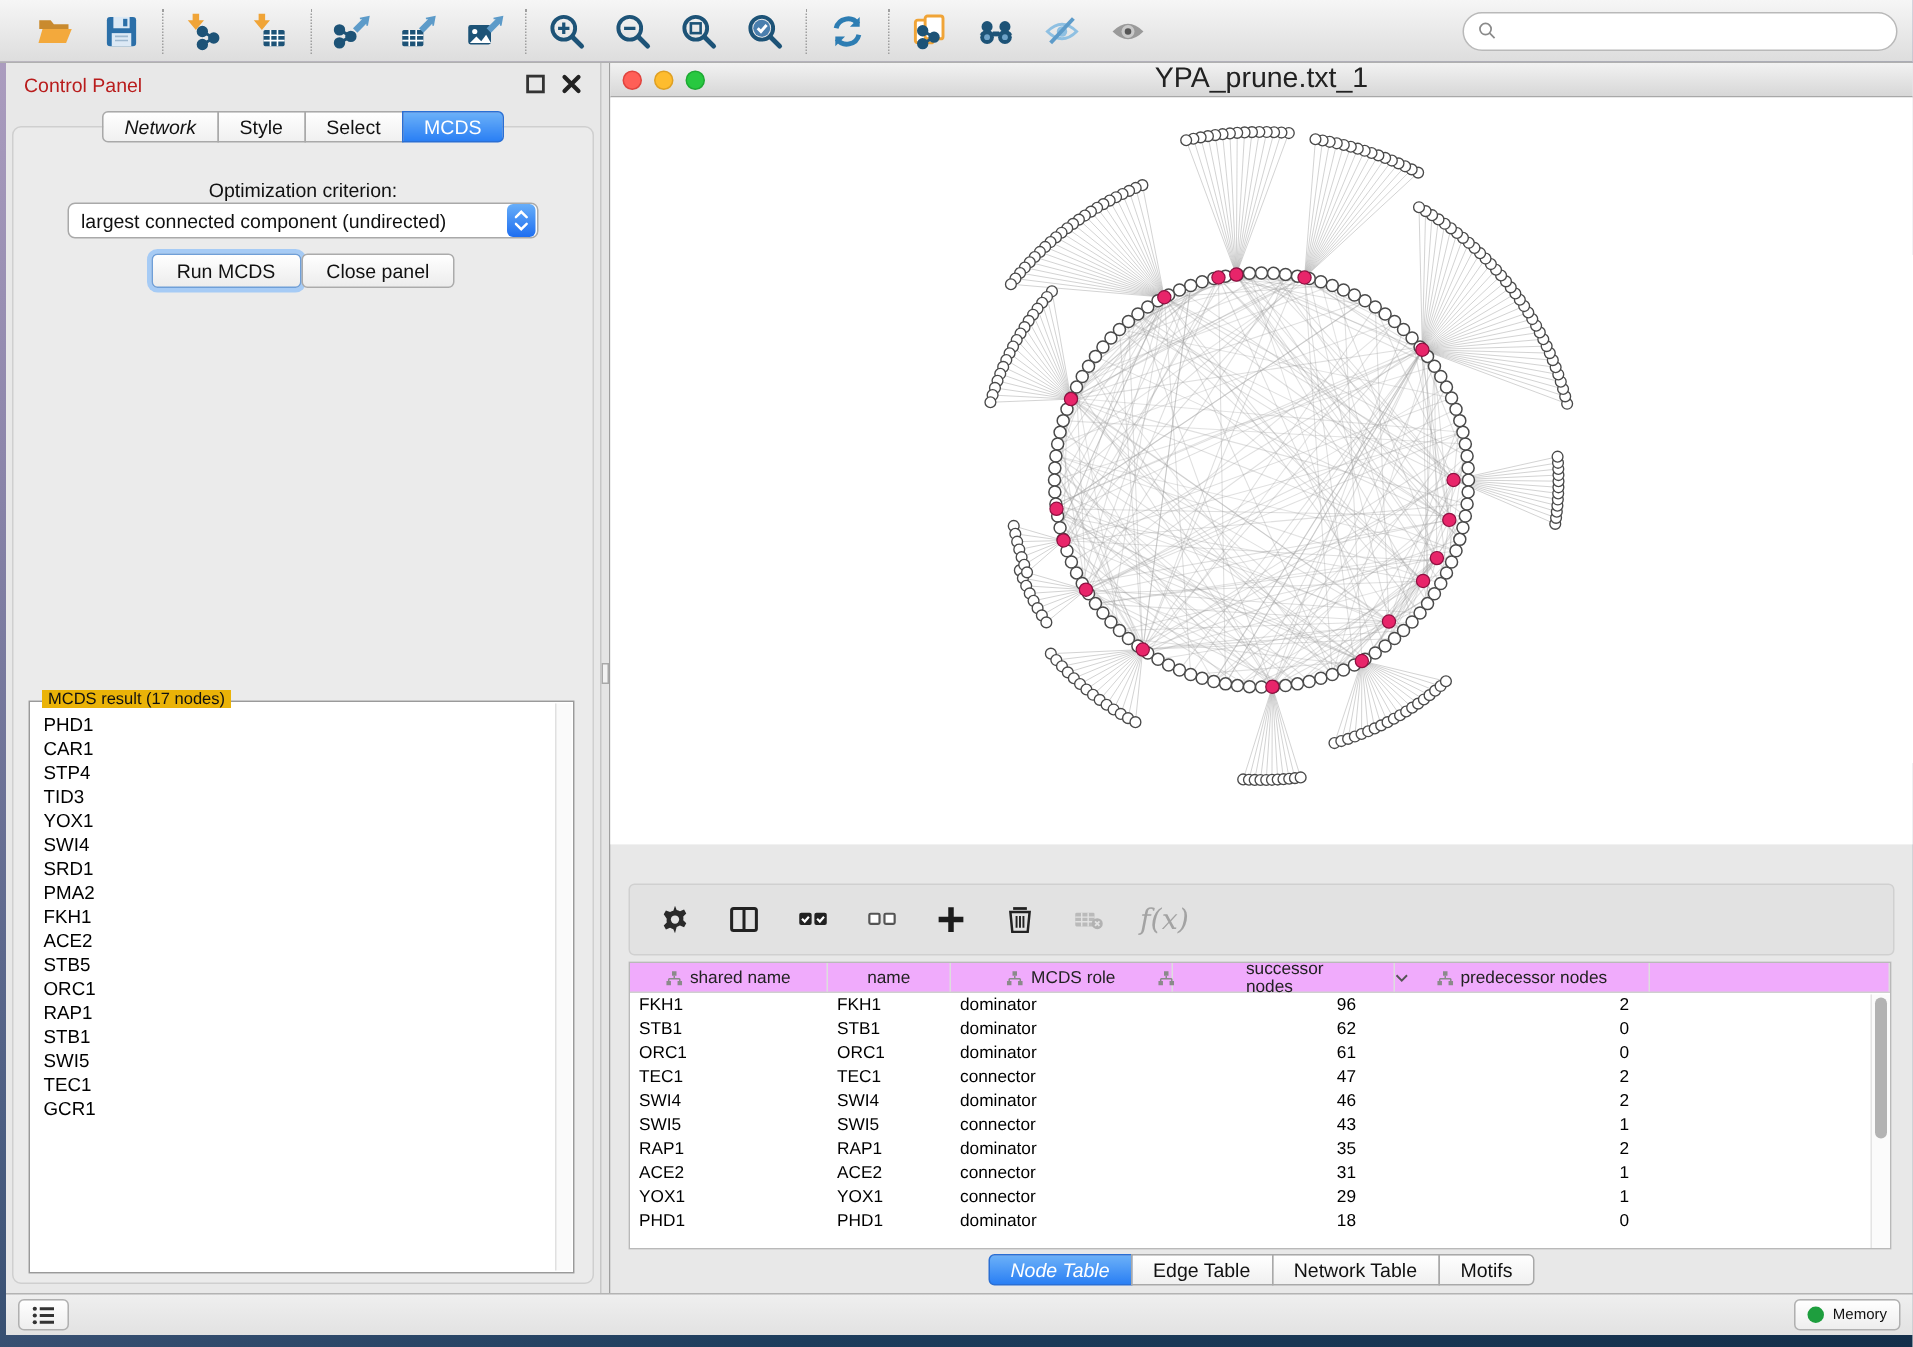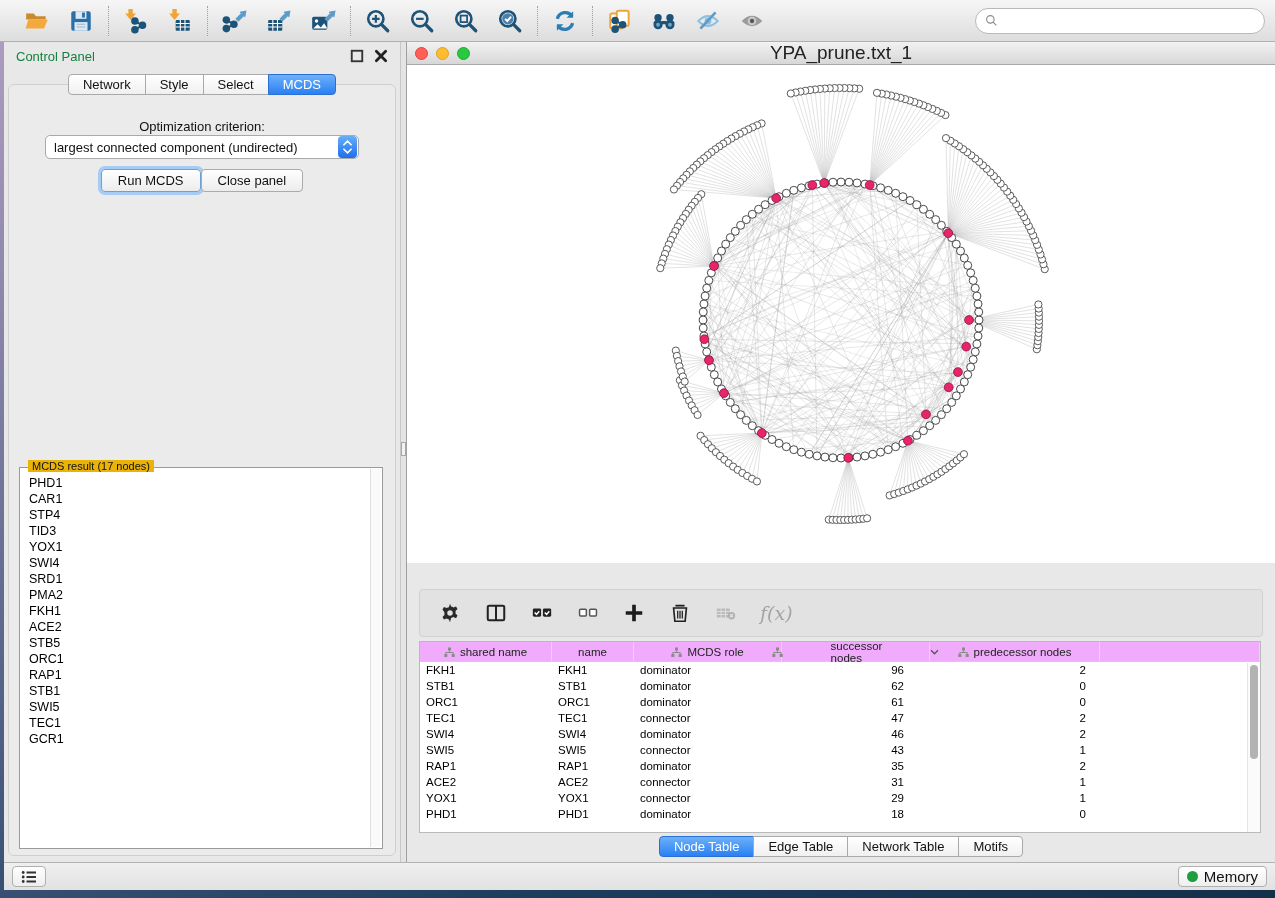--- a/index.html
+++ b/index.html
@@ -20,28 +20,28 @@
     display:flex; align-items:center; padding:0 9px; gap:5px; }
   .search-box svg { width:13px; height:13px; flex:0 0 auto; }
   .search-box input { border:none; outline:none; flex:1; font-size:12px; font-family:"Liberation Sans",sans-serif; background:transparent; }
 
   
   .window-body { position:absolute; top:42px; left:4px; right:0; bottom:8px; background:#e8e8e8; }
 
   
   .control-panel { position:absolute; left:0; top:0; width:396px; bottom:28px; background:#e8e8e8; }
   .panel-header { position:absolute; top:0; left:0; right:0; height:28px; display:flex; align-items:center; padding:0 12px; }
-  .panel-title { font-size:13px; color:#15803d; }
+  .panel-title { font-size:13px; color:#b91c1c; }
   .panel-header .win-btns { margin-left:auto; display:flex; gap:10px; align-items:center; }
   .win-btn { width:14px; height:14px; display:flex; align-items:center; justify-content:center; cursor:pointer; }
 
   .cp-tabs { position:absolute; top:32px; left:0; right:0; display:flex; justify-content:center; z-index:2; }
   .seg-tab { height:21px; padding:0 14px; background:linear-gradient(#ffffff,#f0f0f0); border:1px solid #a9a9a9;
     margin-left:-1px; font-size:13px; color:#111; display:flex; align-items:center; cursor:pointer; }
-  .seg-tab:first-child { border-radius:4px 0 0 4px; margin-left:0; }
+  .seg-tab:first-child { border-radius:4px 0 0 4px; margin-left:0;font-style:italic; }
   .seg-tab:last-child { border-radius:0 4px 4px 0; }
   .seg-tab.selected { background:linear-gradient(#6cb1f8,#2a7ff4); border-color:#2a6fd4; color:#fff; }
 
   .cp-inner { position:absolute; left:4px; right:4px; top:42px; bottom:6px; background:#ebebeb;
     border:1px solid #cfcfcf; border-radius:6px; }
   .opt-label { position:absolute; top:34px; left:0; right:0; text-align:center; font-size:13px; color:#111; }
   .dropdown { position:absolute; top:50px; left:36px; right:36px; height:24px; background:#fff;
     border:1px solid #a9a9a9; border-radius:5px; display:flex; align-items:center; cursor:pointer; }
   .dropdown .dd-text { flex:1; font-size:13px; color:#111; padding:0 8px; white-space:nowrap; overflow:hidden; }
   .dd-stepper { width:19px; height:22px; margin-right:1px; border-radius:4px; background:linear-gradient(#67aef9,#1e6ef0);
@@ -90,21 +90,21 @@
   .nt-cell.num { text-align:right; }
   .nt-scroll { position:absolute; top:21px; right:0; bottom:0; width:13px; background:#fbfbfb; border-left:1px solid #e4e4e4; }
   .nt-thumb { position:absolute; top:2px; left:2px; width:8px; height:94px; background:#b3b3b3; border-radius:4px; }
 
   .tp-tabs { position:absolute; bottom:5px; left:0; right:0; display:flex; justify-content:center; }
 
   
   .statusbar { position:absolute; left:0; right:0; bottom:0; height:28px;
     background:linear-gradient(#efefef,#e2e2e2); border-top:1px solid #b3b3b3; display:flex; align-items:center; padding:0 8px; }
   .sb-btn { height:21px; background:linear-gradient(#ffffff,#eeeeee); border:1px solid #b0b0b0; border-radius:4px;
-    display:flex; align-items:center; gap:6px; padding:0 8px; cursor:pointer; font-size:15px; color:#111; }
+    display:flex; align-items:center; gap:6px; padding:0 8px; cursor:pointer; font-size:10px; color:#111; }
   .sb-right { margin-left:auto; }
   .mem-dot { width:11px; height:11px; border-radius:50%; }
 </style>
 </head>
 <body>
 
 <div class="app">
 
   <div class="toolbar">
     <div style="display:flex;align-items:center;" id="toolbar-slot">

